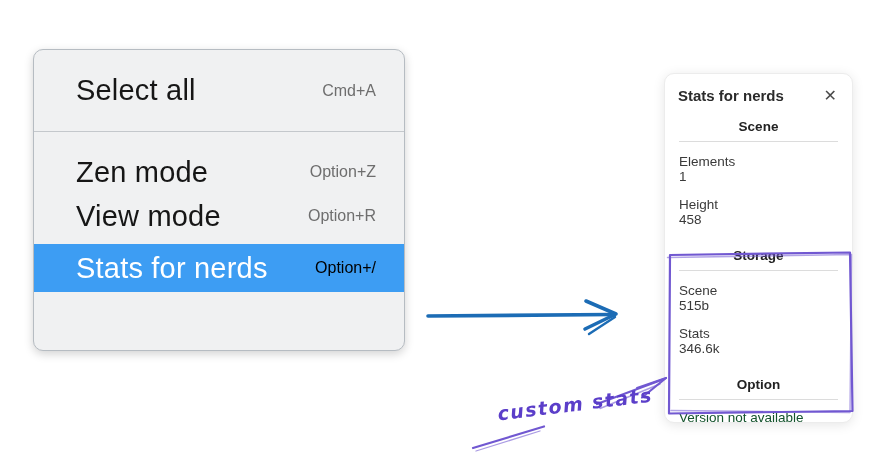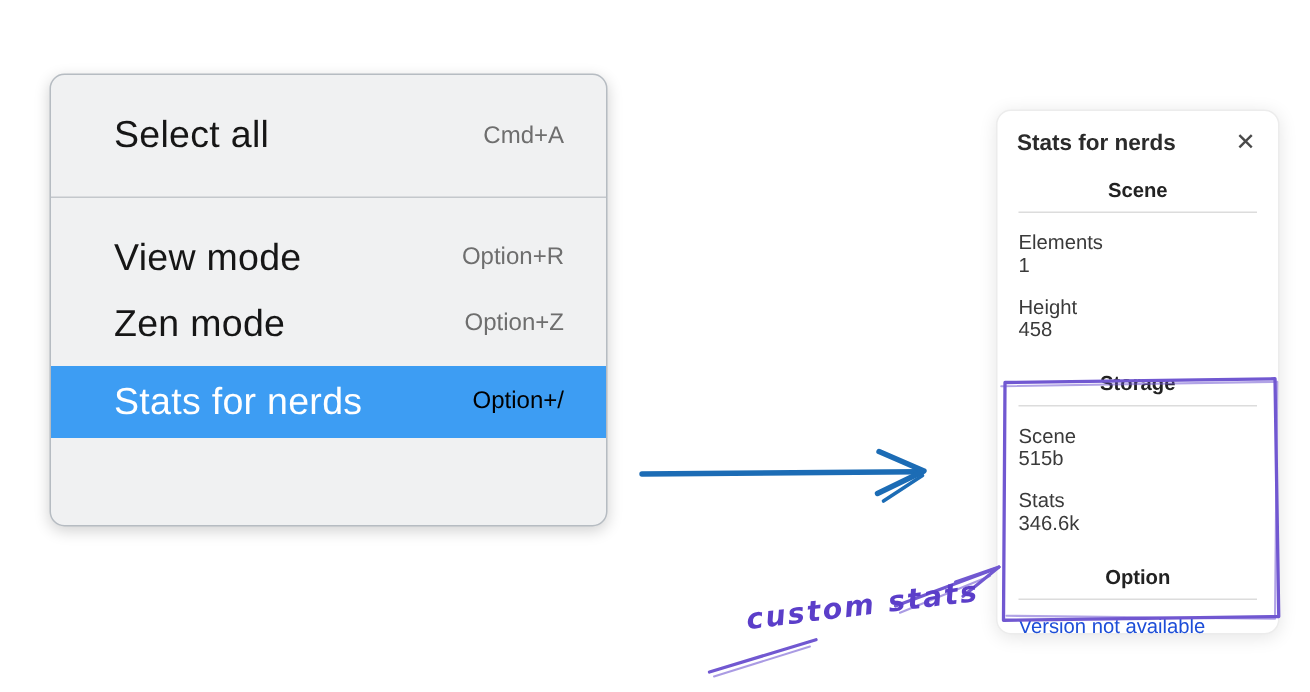--- a/index.html
+++ b/index.html
@@ -11,21 +11,21 @@
     position: absolute; left: 33px; top: 49px; width: 372px; height: 302px;
     background: #f0f1f2; border: 1px solid #b6bcc2; border-radius: 10px;
     box-shadow: 0 3px 10px rgba(0,0,0,0.18);
     overflow: hidden;
   }
   .menu-row {
     display: flex; align-items: center; justify-content: space-between;
     height: 44px; padding: 0 28px 0 42px;
   }
   .menu-row.first { height: 81px; }
-  .menu-label { font-size: 25px; color: #161616; letter-spacing: 0.2px; }
+  .menu-label { font-size: 29px; color: #161616; letter-spacing: 0.2px; }
   .menu-shortcut { font-size: 16px; color: #6e6e6e; }
   .menu-divider { height: 1px; background: #c4c8cc; }
   .menu-section2 { padding-top: 18px; }
   .menu-row.highlighted {
     height: 48px; margin-top: 6px; background: #3d9df3;
   }
   .menu-row.highlighted .menu-label { color: #ffffff; }
   .menu-row.highlighted .menu-shortcut { color: #000000; }
 
   
@@ -44,21 +44,21 @@
   }
   .stats-section-title {
     text-align: center; font-weight: 700; font-size: 13.5px; color: #222;
     margin-top: 15px; margin-bottom: 7px;
   }
   .stats-rule { border: none; border-top: 1px solid #dcdcdc; margin: 0 1px 5px 1px; }
   .stat-row {
     display: flex; justify-content: space-between;
     padding: 6.5px 1px; color: #3a3a3a; flex-direction: column;
   }
-  .stats-note { padding: 5px 1px 0 1px; color: #1d4ed8; }
+  .stats-note { padding: 5px 1px 0 1px; color: #14532d; }
 
   
   .annotation-text {
     position: absolute; left: 497px; top: 393px;
     font-family: "DejaVu Sans", sans-serif; font-style: italic; font-weight: 600;
     font-size: 19px; letter-spacing: 1.5px; color: #5b3ec9;
     transform: rotate(-7deg);
   }
 
   
@@ -68,26 +68,26 @@
 <body>
 
 <div class="menu">
   <div class="menu-row first">
     <span class="menu-label">Select all</span>
     <span class="menu-shortcut">Cmd+A</span>
   </div>
   <div class="menu-divider"></div>
   <div class="menu-section2">
     <div class="menu-row">
+      <span class="menu-label">Zen mode</span>
+      <span class="menu-shortcut">Option+Z</span>
+    </div>
+    <div class="menu-row">
       <span class="menu-label">View mode</span>
       <span class="menu-shortcut">Option+R</span>
-    </div>
-    <div class="menu-row">
-      <span class="menu-label">Zen mode</span>
-      <span class="menu-shortcut">Option+Z</span>
     </div>
     <div class="menu-row highlighted">
       <span class="menu-label">Stats for nerds</span>
       <span class="menu-shortcut">Option+/</span>
     </div>
   </div>
 </div>
 
 <div class="stats-panel">
   <div class="stats-header">

